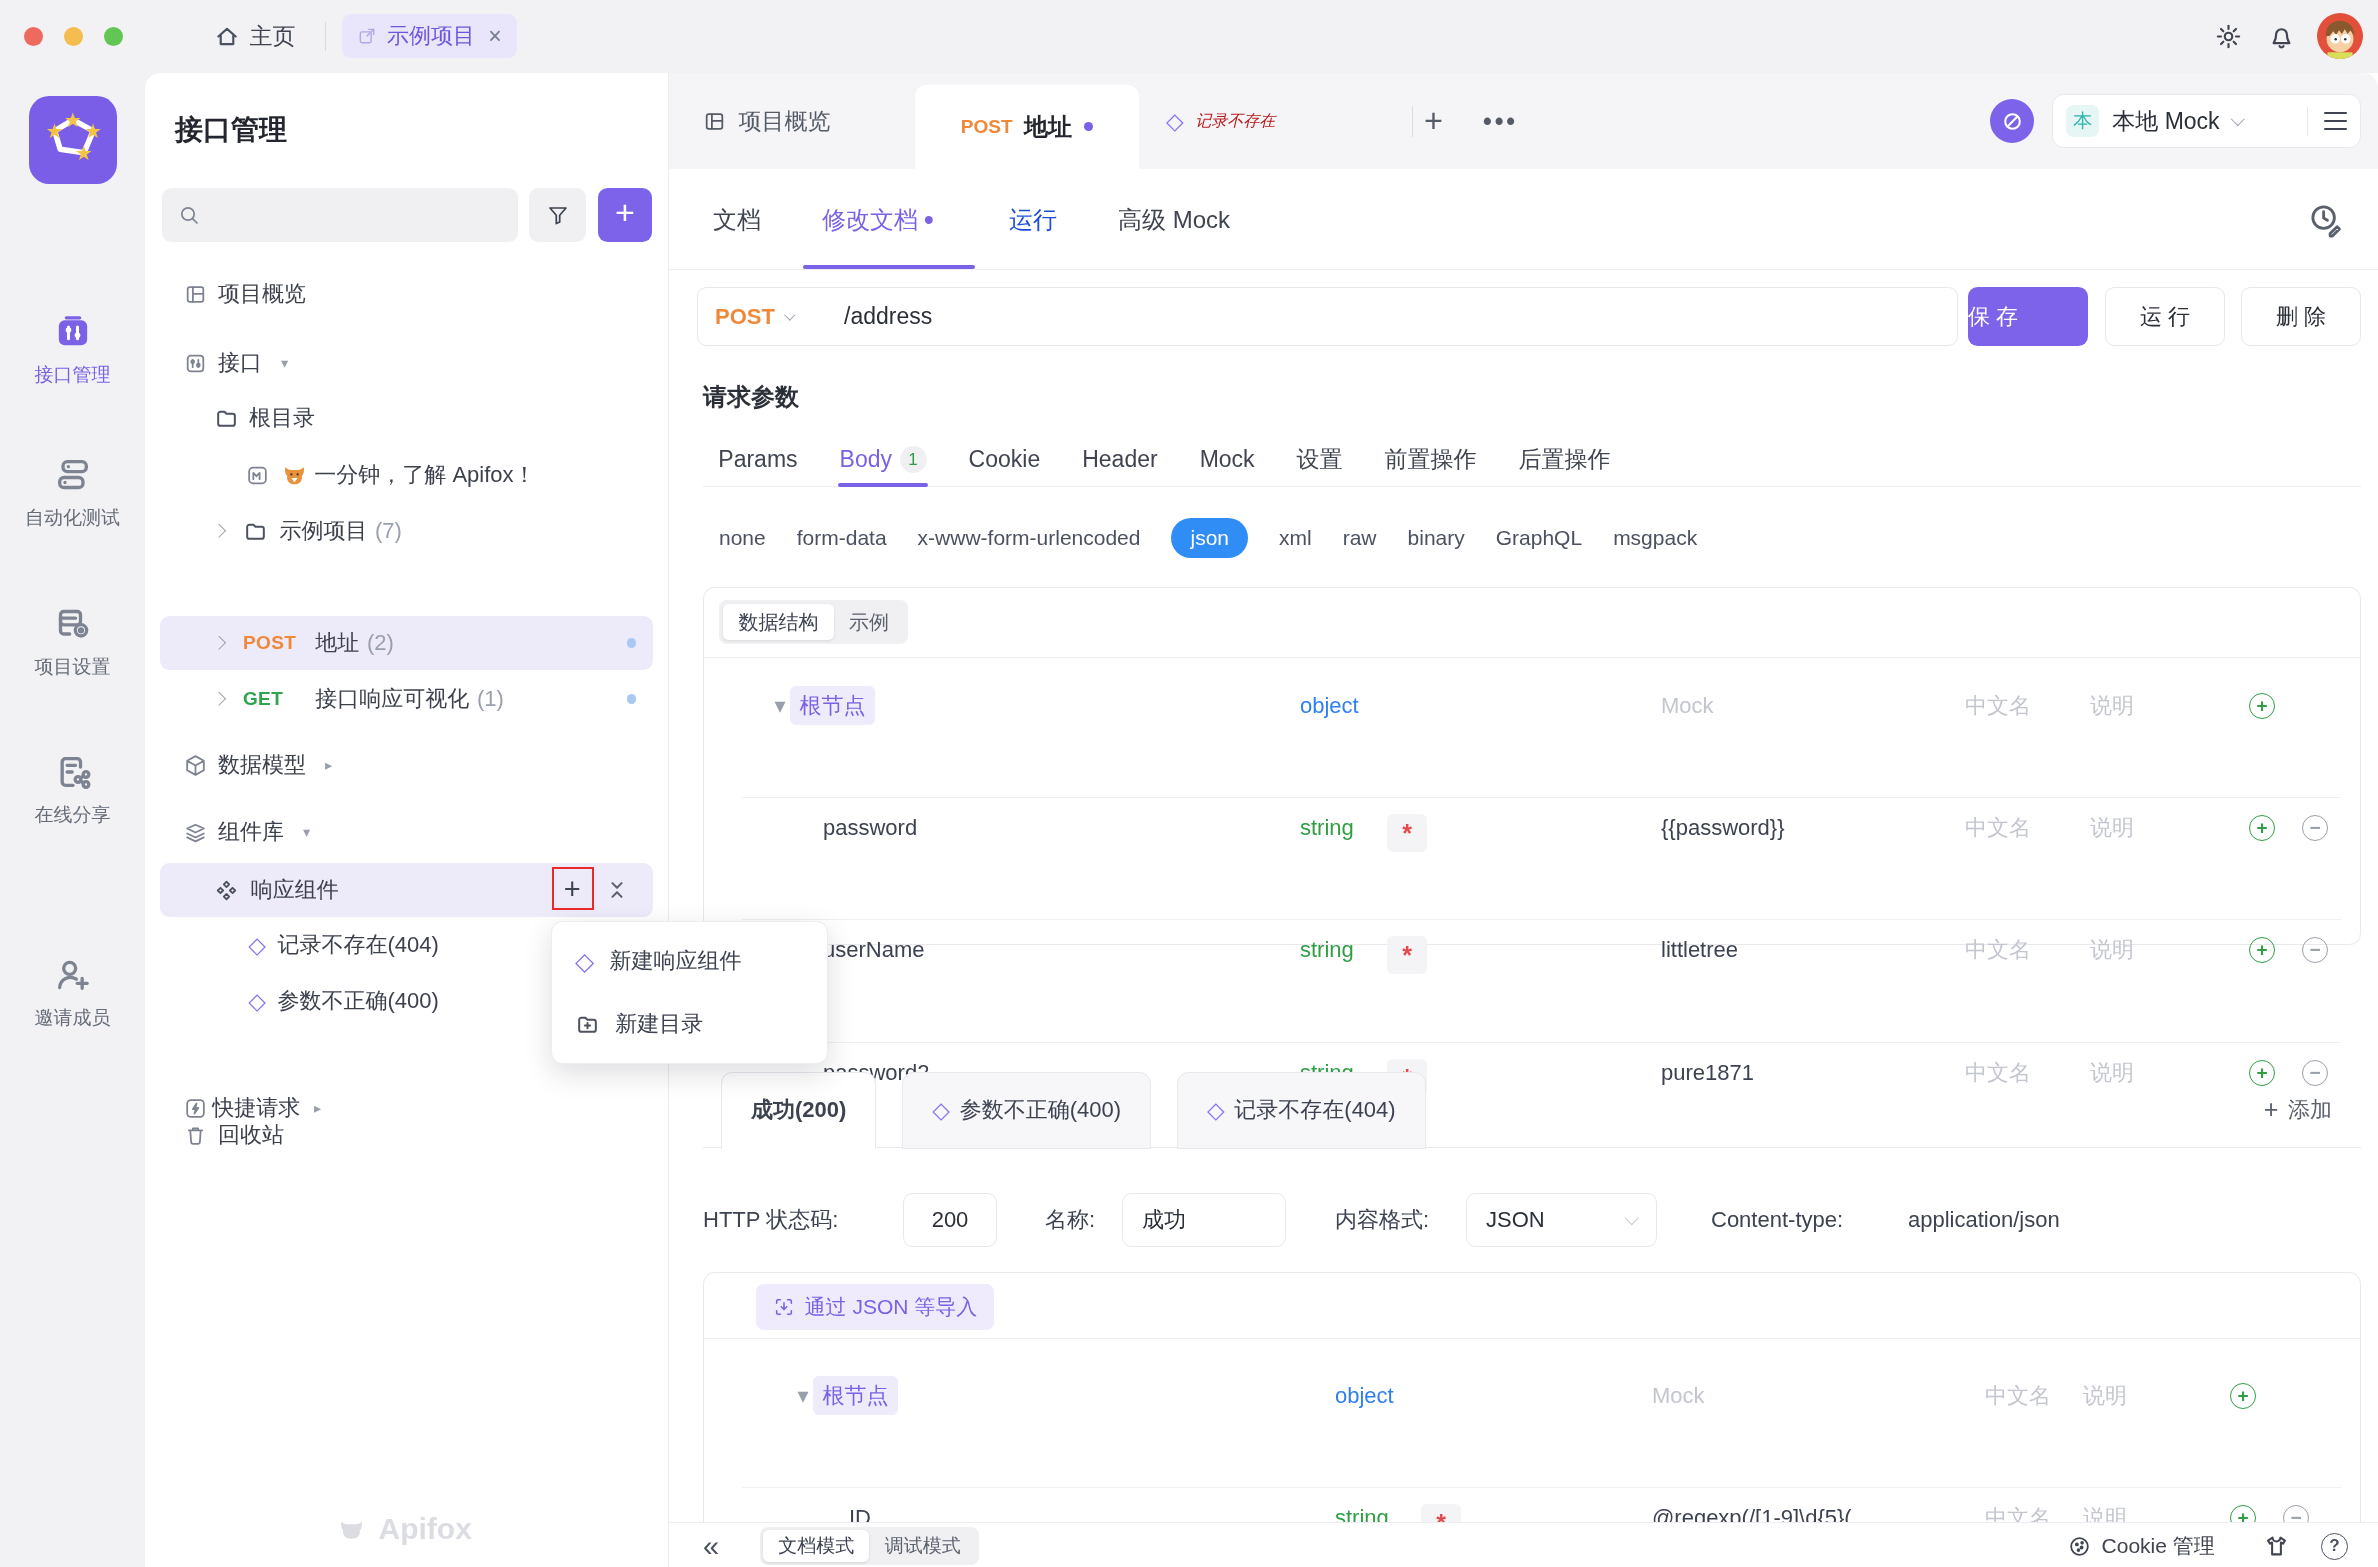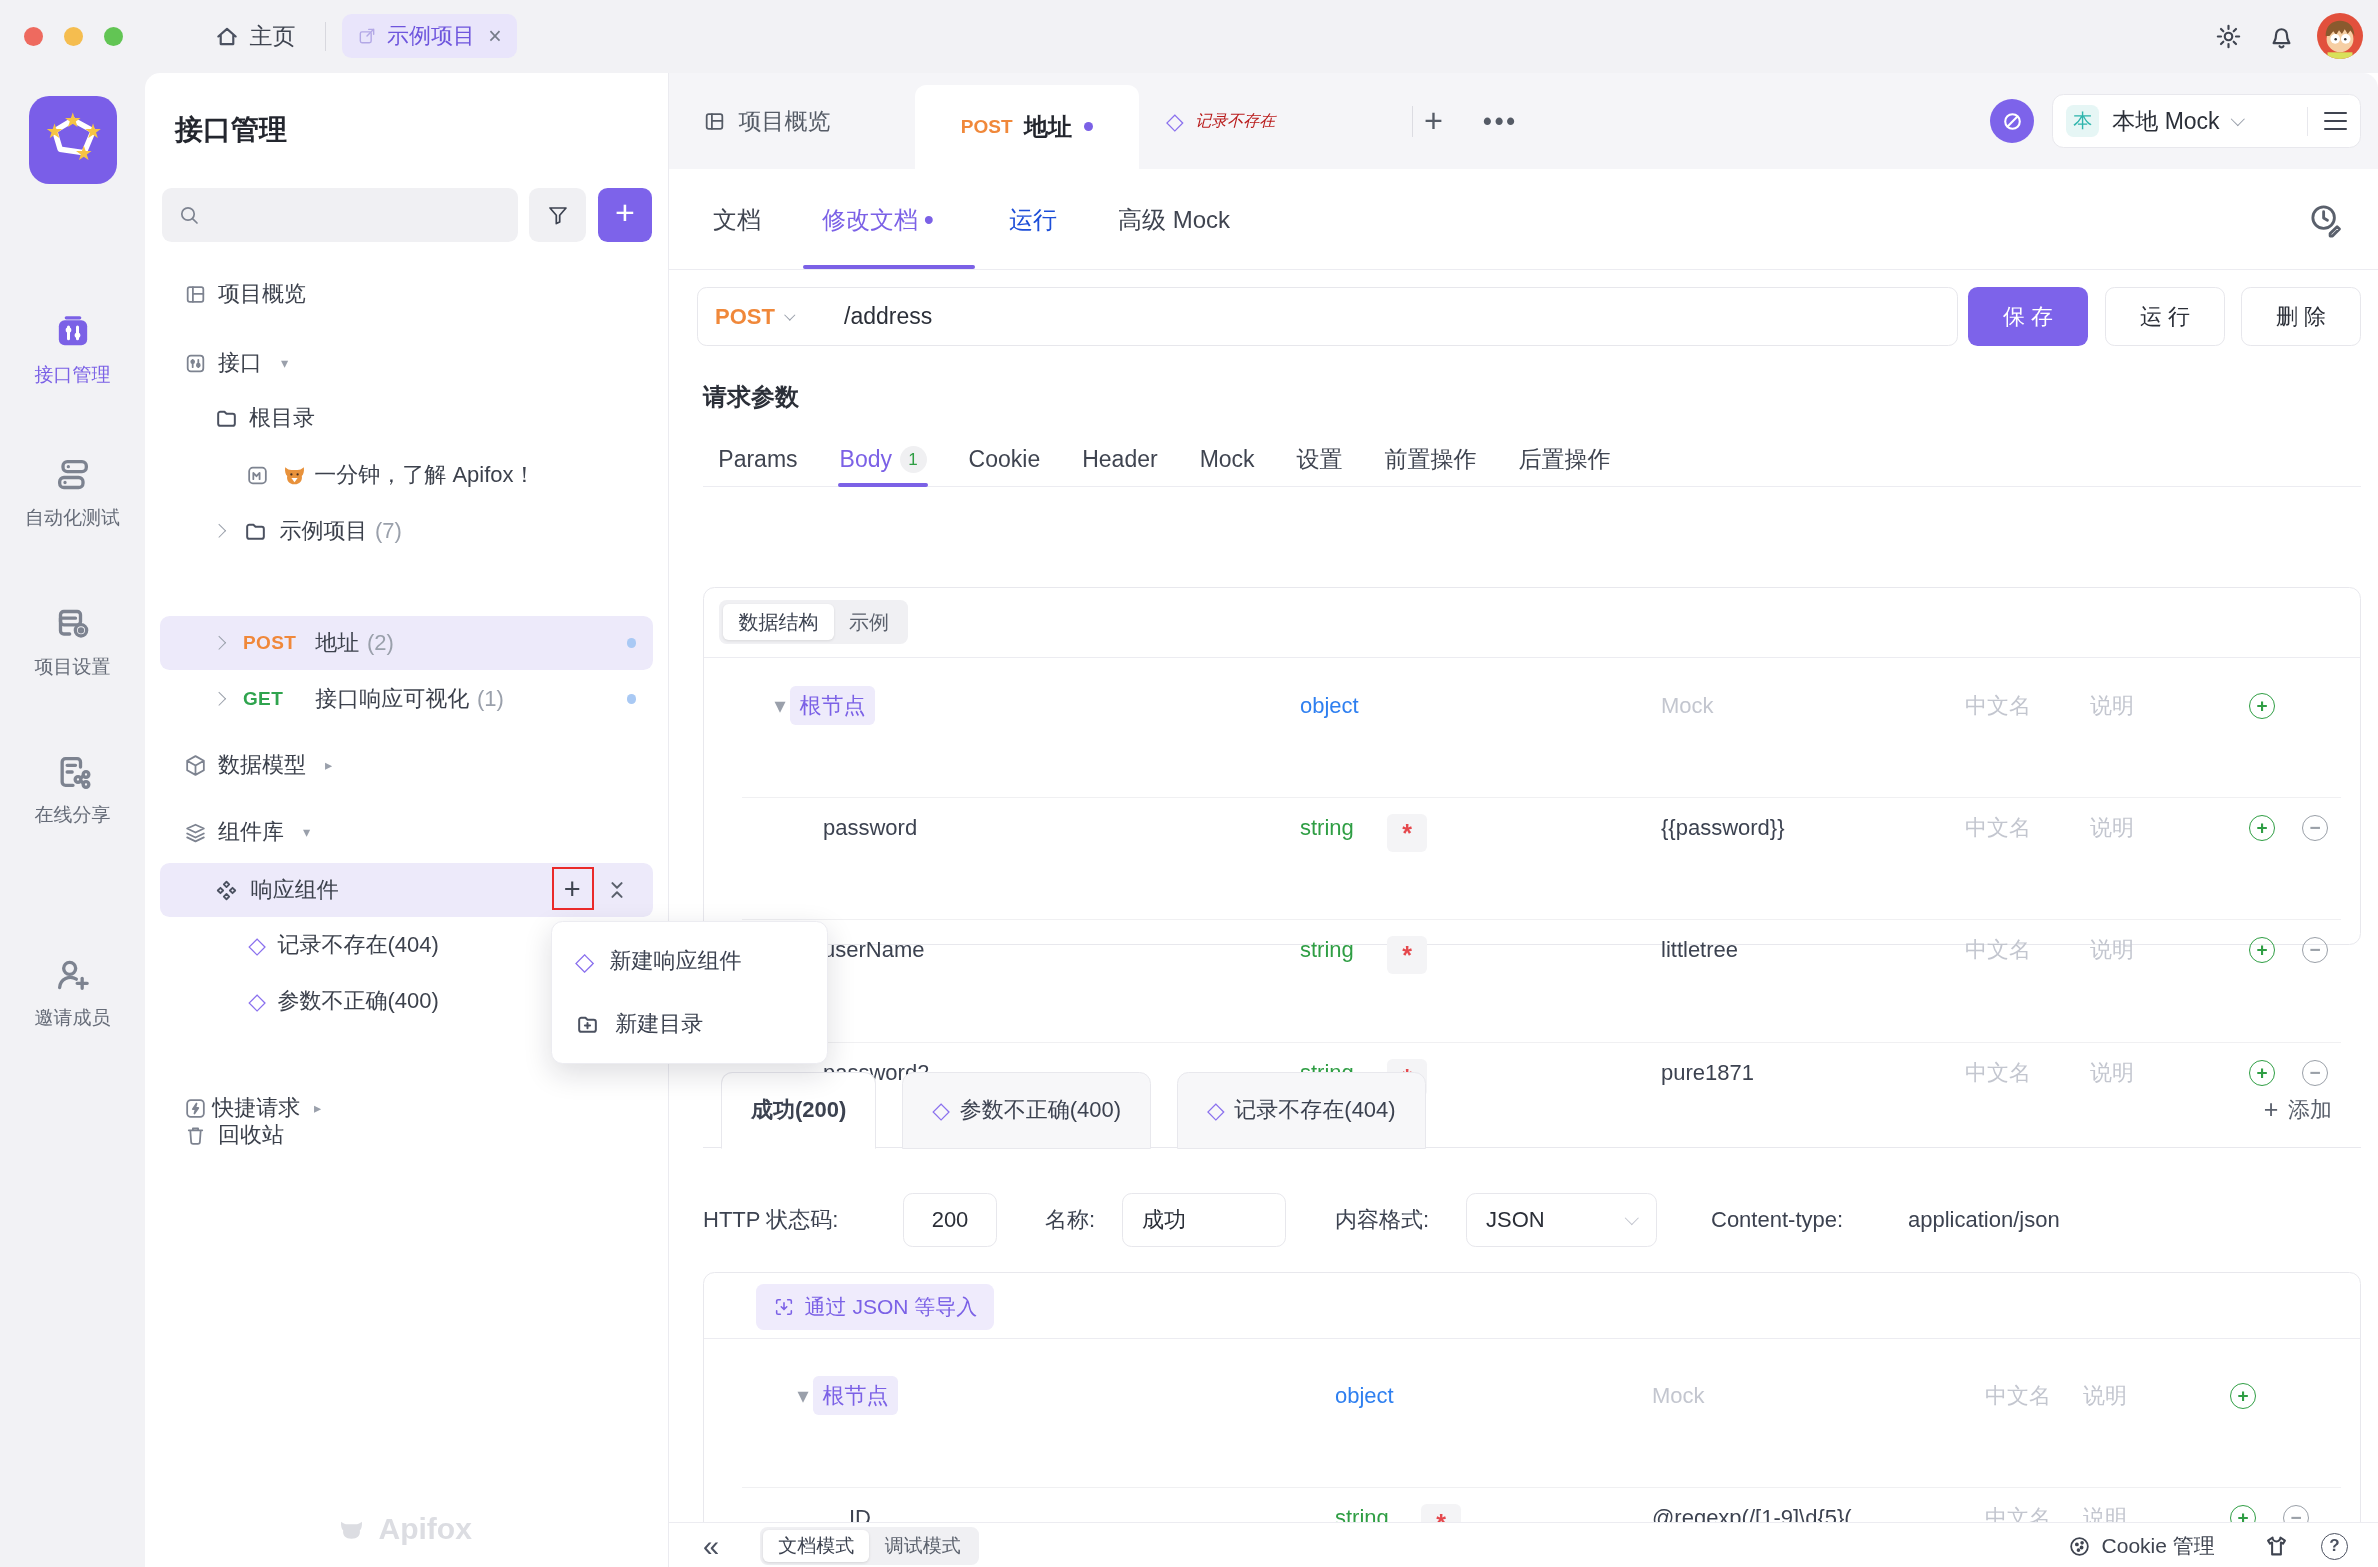--- a/index.html
+++ b/index.html
@@ -341,21 +341,21 @@
         </svg>
     </div>
 
     <div class="abs" style="left:0;top:197px;width:1709px;height:1252px;overflow:hidden;background:#fff">
 
       <div class="inbox abs" style="left:28px;top:17px;width:1261px;height:59px;padding:0 17px">
         <span class="m-post" style="font-size:22px;font-weight:700">POST</span>
         <span class="chev chevdn" style="width:7.6px;height:7.6px;margin:-3.8px 0 0 11.5px"></span>
         <span style="margin-left:50px;font-size:23px">/address</span>
       </div>
-      <div class="fx abs" style="left:1299px;top:17px;width:120px;height:59px;background:#7d63ea;border-radius:9.6px;justify-content:center;color:#fff;font-size:22px">
+      <div class="fx abs" style="left:1299px;top:17px;width:120px;height:59px;background:#7d63ea;border-radius:9.6px;color:#fff;font-size:22px">
           <span>保 存</span>
         </div>
       <div class="fx abs inbox" style="left:1436px;top:17px;width:120px;height:59px;justify-content:center">
           <span>运 行</span>
         </div>
       <div class="fx abs inbox" style="left:1572px;top:17px;width:120px;height:59px;justify-content:center">
           <span>删 除</span>
         </div>
 
       <div class="abs" style="left:34px;top:111px;font-size:24px;font-weight:700;color:#2b2f38">请求参数</div>
@@ -381,20 +381,31 @@
             <span>设置</span>
           </div>
         <div class="ptab">
             <span>前置操作</span>
           </div>
         <div class="ptab">
             <span>后置操作</span>
           </div>
       </div>
 
+      <div class="fx abs" style="left:50px;top:247px;height:42px;gap:31px">
+        <span class="pill">none</span>
+        <span class="pill">form-data</span>
+        <span class="pill">x-www-form-urlencoded</span>
+        <span class="pill on">json</span>
+        <span class="pill">xml</span>
+        <span class="pill">raw</span>
+        <span class="pill">binary</span>
+        <span class="pill">GraphQL</span>
+        <span class="pill">msgpack</span>
+      </div>
 
       <div class="abs" style="left:34px;top:317px;width:1658px;height:358px;border:1px solid #e8e8ed;border-radius:11.5px">
         <div class="fx abs" style="left:15.3px;top:12.4px;height:44px;background:#f0f0f3;border-radius:7.6px;padding:3.8px">
           <span class="fx" style="height:36px;padding:0 15.3px;background:#fff;border-radius:5.7px;font-size:20px;box-shadow:0 1px 2.9px rgba(0,0,0,.1)">数据结构</span>
           <span class="fx" style="height:36px;padding:0 15.3px;font-size:20px;color:#5a606c">示例</span>
         </div>
         <div class="abs" style="left:0;top:69px;width:100%;height:1px;background:#ececf1"></div>
 
         <div class="srow abs" style="left:0;top:87px;width:100%">
           <span class="c arr" style="left:61px">▾</span>

